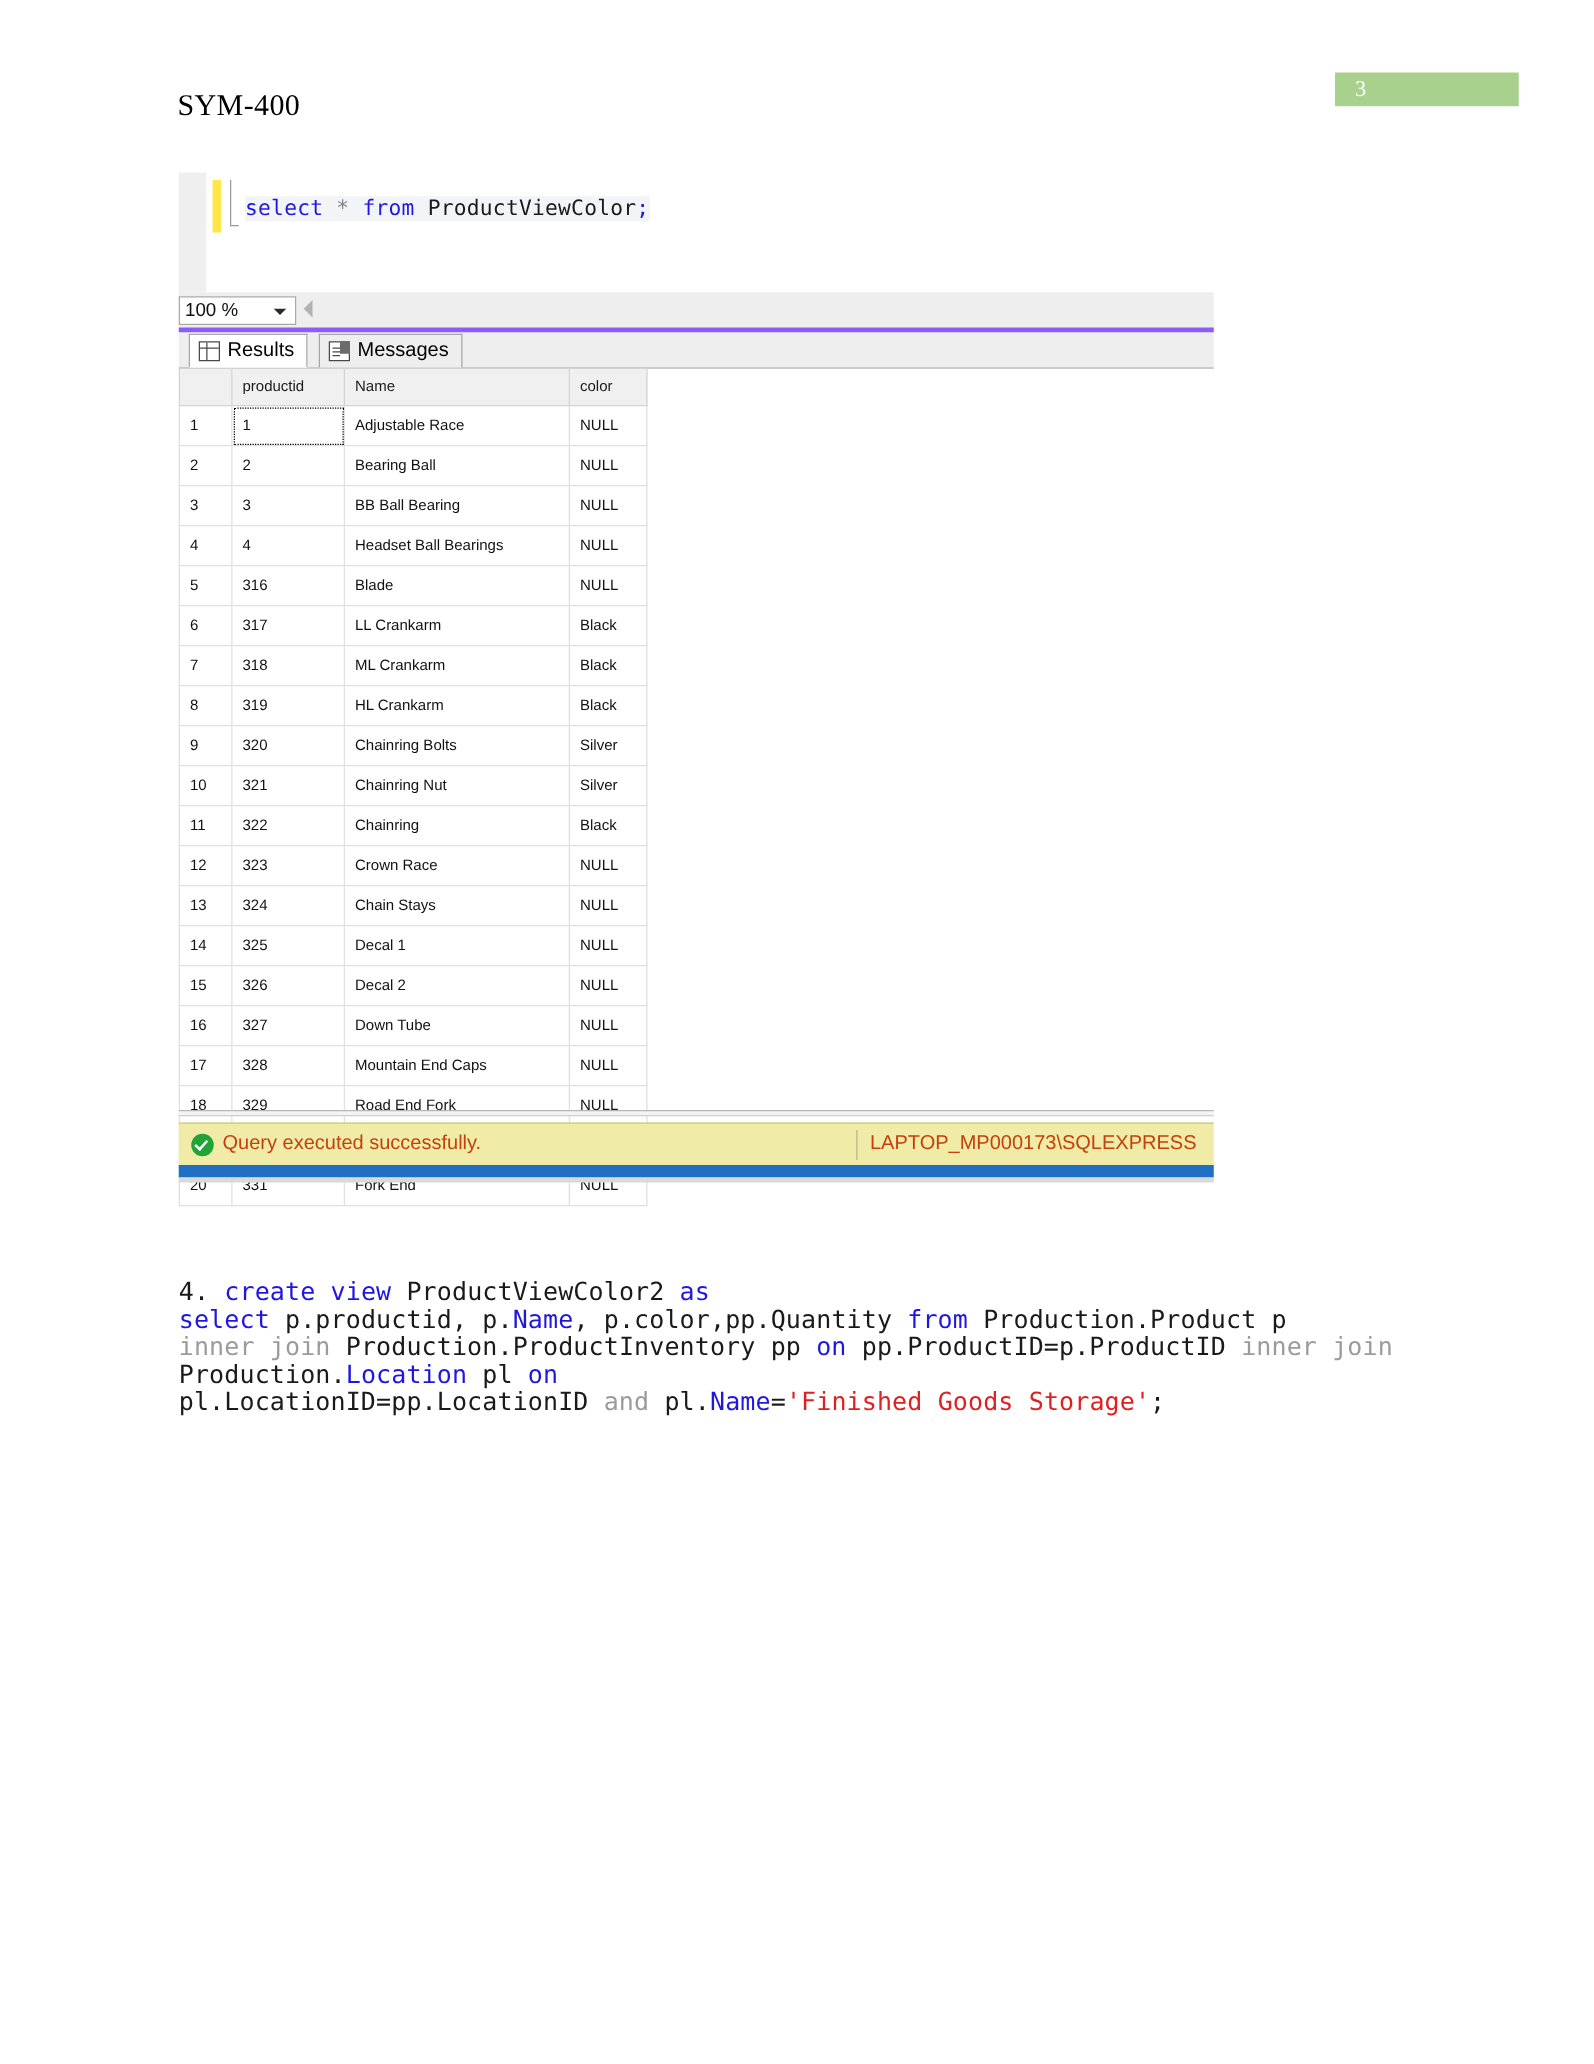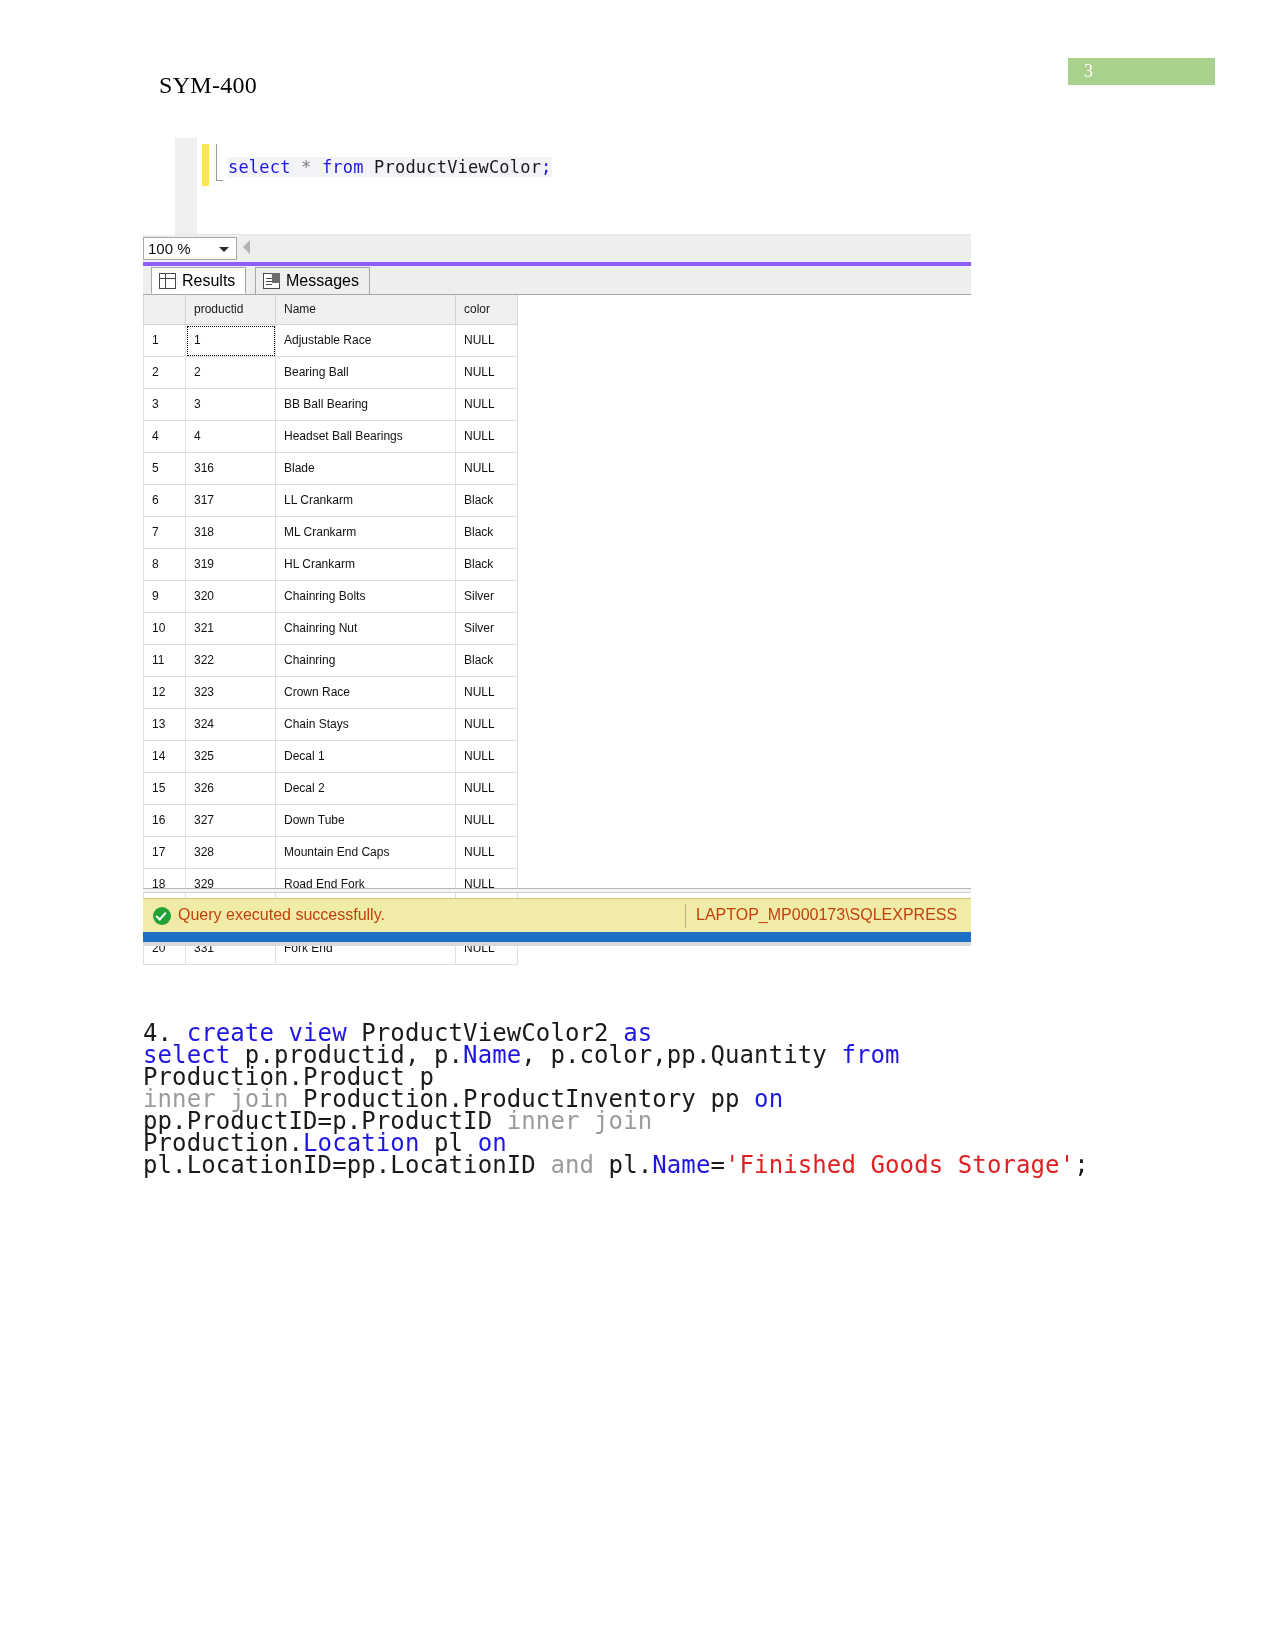--- a/index.html
+++ b/index.html
@@ -26,21 +26,21 @@
     color: #ffffff;
     font-family: "Liberation Serif", serif;
     font-size: 18px;
     line-height: 27px;
     padding-left: 16px;
     box-sizing: border-box;
     letter-spacing: 0.5px;
   }
   #doc-title {
     position: absolute;
-    left: 159px;
+    left: 142px;
     top: 72px;
     font-family: "Liberation Serif", serif;
     font-size: 24px;
     color: #000000;
     letter-spacing: 0.3px;
   }
 
   
   #ssms {
     position: absolute;
@@ -50,21 +50,20 @@
     height: 810px;
     background: #ffffff;
   }
 
   
   .editor {
     position: relative;
     height: 96px;
     background: #ffffff;
     border-bottom: 1px solid #e6e6e6;
-    margin-left: 32px;
   }
   .editor-gutter {
     position: absolute;
     left: 0; top: 0;
     width: 22px; height: 96px;
     background: #efefef;
   }
   .editor-changebar {
     position: absolute;
     left: 27px; top: 6px;
@@ -333,21 +332,21 @@
     background: #d9d9d9;
   }
 
   
   #sql-listing {
     position: absolute;
     left: 143px;
     top: 1022px;
     width: 1000px;
     font-family: "DejaVu Sans Mono", monospace;
-    font-size: 24px;
+    font-size: 20px;
     line-height: 22px;
     color: #1a1a1a;
     white-space: pre-wrap;
     letter-spacing: 0.1px;
   }
   #sql-listing .k    { color: #1f16e0; }
   #sql-listing .g    { color: #9b9b9b; }
   #sql-listing .s    { color: #e02020; }
   #sql-listing .n    { color: #1a1a1a; }
 </style>

